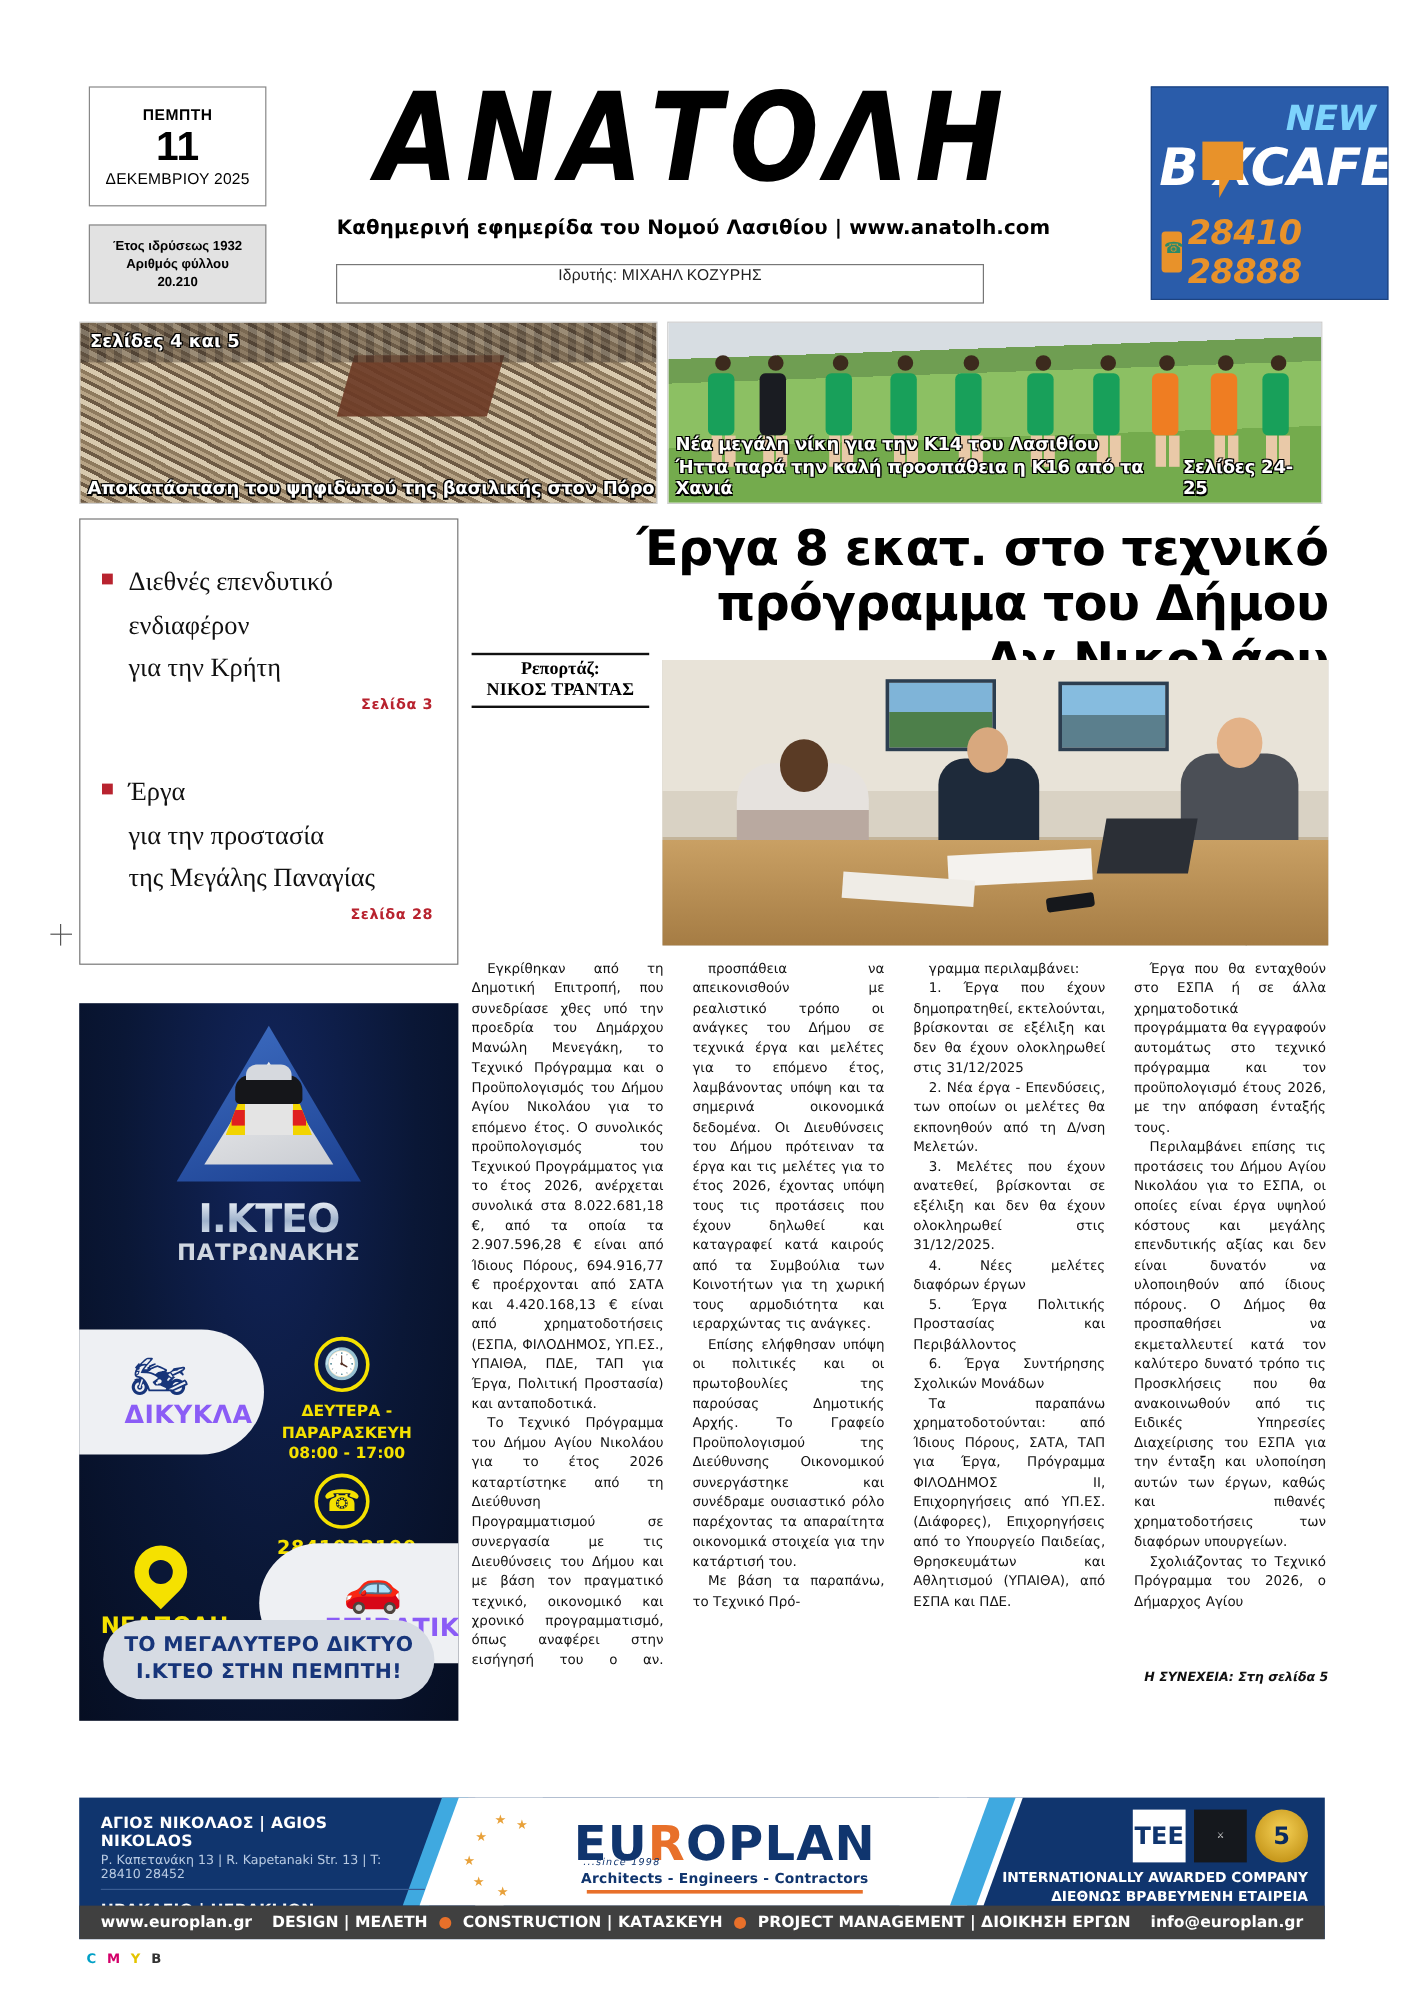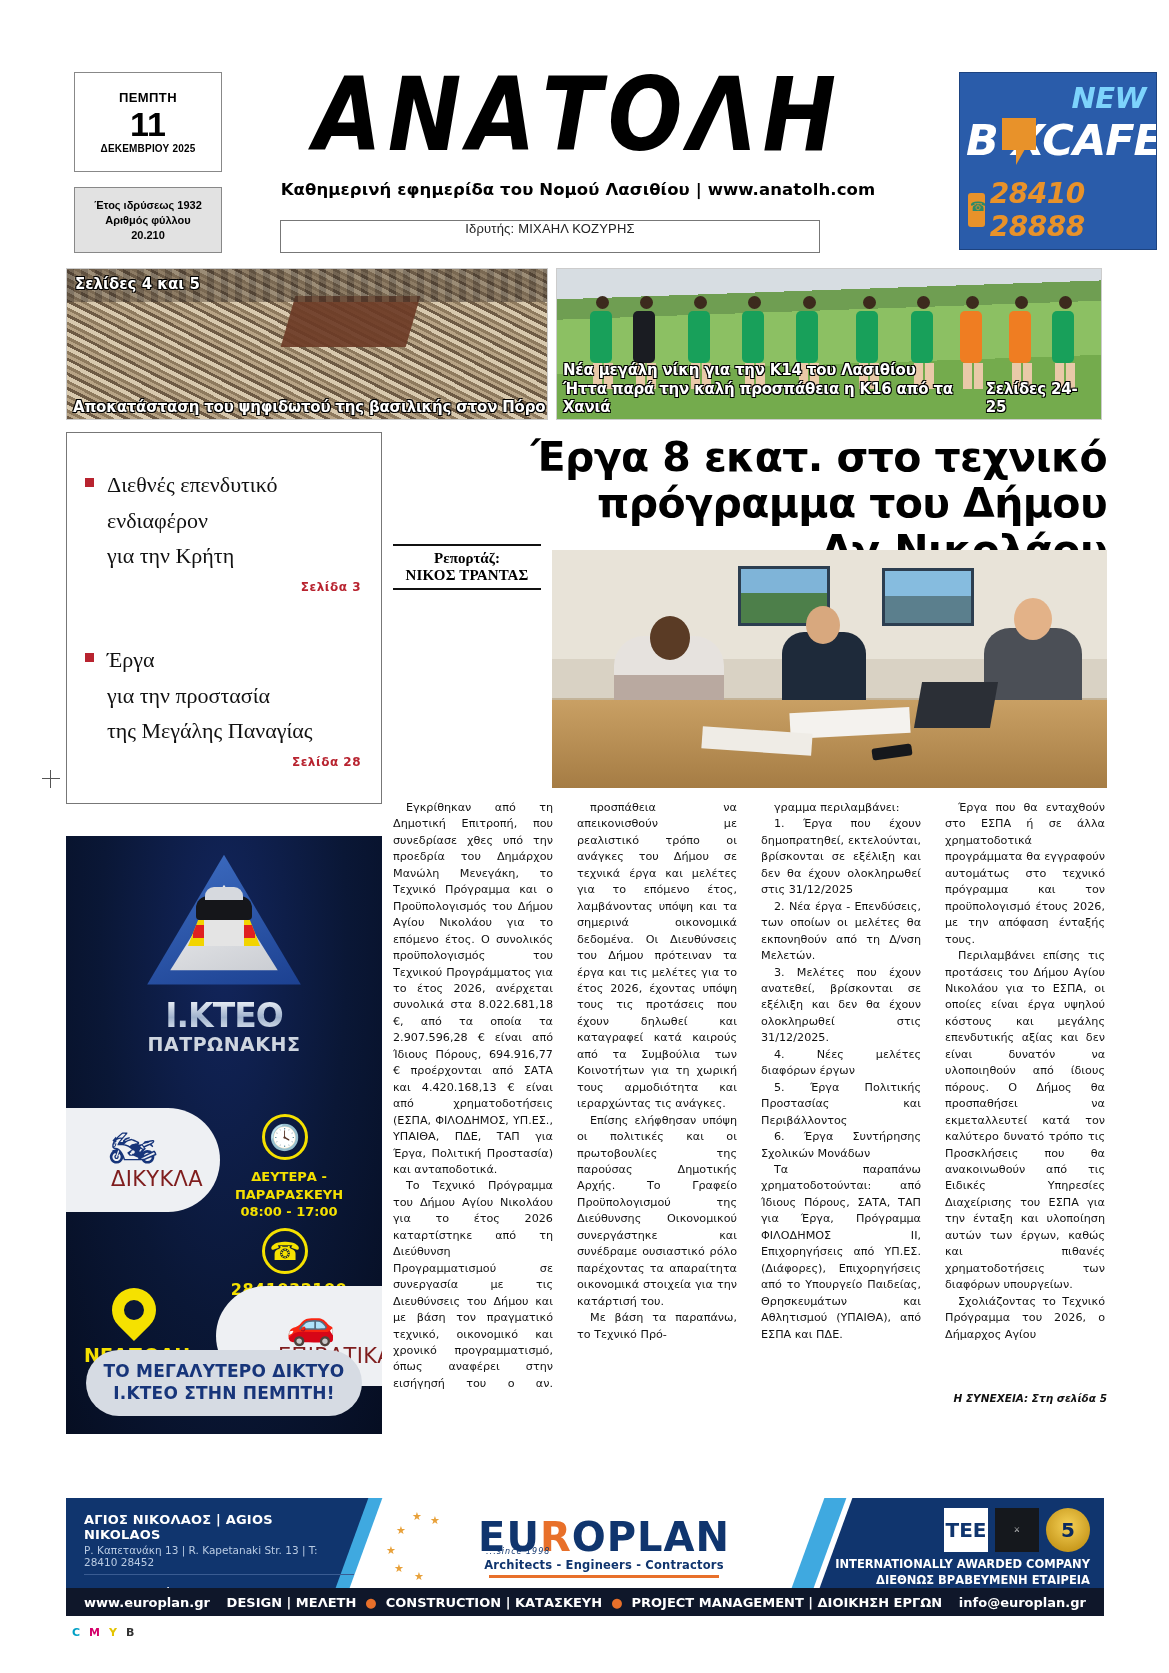--- a/index.html
+++ b/index.html
@@ -25,21 +25,21 @@
   .masthead { position: absolute; left: 62px; top: 62px; width: 1046px; height: 190px; }
 
   .datebox {
     position: absolute; left: 12px; top: 10px; width: 148px; height: 100px;
     border: 1px solid #888; background: #fff;
     display: flex; flex-direction: column; align-items: center; justify-content: center;
     gap: 1px;
   }
   .datebox .dow { font-size: 13px; font-weight: bold; letter-spacing: .4px; }
   .datebox .dnum { font-size: 34px; font-weight: bold; line-height: 1; margin: 1px 0; }
-  .datebox .dmy { font-size: 10px; font-weight: bold; letter-spacing: .2px; }
+  .datebox .dmy { font-size: 13px; font-weight: normal; letter-spacing: .2px; }
 
   .issuebox {
     position: absolute; left: 12px; top: 125px; width: 148px; height: 66px;
     border: 1px solid #888; background: #e2e2e2;
     display: flex; flex-direction: column; align-items: center; justify-content: center;
     gap: 3px;
   }
   .issuebox div { font-size: 11px; font-weight: bold; }
 
   .logoblock { position: absolute; left: 196px; top: 0px; width: 640px; text-align: center; }
@@ -221,22 +221,22 @@
     font-size: 19px; letter-spacing: .5px; color: #cfd6e0; margin-top: -2px;
   }
 
   .pill {
     position: absolute; background: #eef0f3; border-radius: 40px;
     display: flex; flex-direction: column; align-items: center; justify-content: center;
   }
   .pill-moto { left: -20px; top: 272px; width: 174px; height: 104px; border-radius: 0 52px 52px 0; }
   .pill-car  { left: 150px; top: 450px; width: 190px; height: 100px; border-radius: 52px 0 0 52px; }
   .pill-label {
-    font-family: "DejaVu Sans", sans-serif; font-weight: normal;
-    font-size: 21px; color: #7f1d1d; letter-spacing: .3px; margin-left: 48px;
+    font-family: "DejaVu Sans", sans-serif; font-weight: bold;
+    font-size: 21px; color: #8b5cf6; letter-spacing: .3px; margin-left: 48px;
   }
   .moto-glyph { font-size: 38px; color: #17357a; line-height: 1; }
   .car-glyph  { font-size: 40px; color: #17357a; line-height: 1; }
 
   .circ-icon {
     position: absolute; width: 46px; height: 46px; border-radius: 50%;
     border: 3px solid #f5e100; color: #f5e100;
     display: flex; align-items: center; justify-content: center; font-size: 25px;
   }
   .hours-icon { left: 196px; top: 278px; }
@@ -374,21 +374,21 @@
   .ep-badge { width: 44px; height: 44px; background: #fff; color: #10356e;
     display: flex; flex-direction: column; align-items: center; justify-content: center;
     font-size: 7px; font-weight: bold; font-family: "DejaVu Sans", sans-serif; }
   .ep-badge.dark { background: #15181d; color: #e8e8e8; }
   .ep-badge.gold { background: radial-gradient(circle,#f2c council 0,#d79f20 70%); }
   .ep-badge.gold { background: radial-gradient(circle at 50% 40%, #f5d157 0%, #c99a1e 72%); border-radius: 50%; color:#0a2a5e; }
   .ep-badge .big { font-size: 20px; }
   .ep-awardline { font-family: "DejaVu Sans", sans-serif; font-size: 11.5px; font-weight: bold; line-height: 1.35; }
 
   .ep-bottom {
-    position: absolute; left: 0; bottom: 0; width: 100%; height: 28px; background: #0f172a;
+    position: absolute; left: 0; bottom: 0; width: 100%; height: 28px; background: #404040;
     display: flex; align-items: center; justify-content: space-between;
     padding: 12px 18px; color: #fff; font-family: "DejaVu Sans", sans-serif;
     font-weight: bold; font-size: 13px;
   }
   .ep-bottom .mid { display: flex; align-items: center; gap: 9px; }
   .ep-dot { color: #e8702a; font-size: 13px; }
 
   
   .cmyk { position: absolute; left: 72px; top: 1626px; display: flex; gap: 9px;
     font-family: "DejaVu Sans", sans-serif; font-size: 11px; font-weight: bold; }

